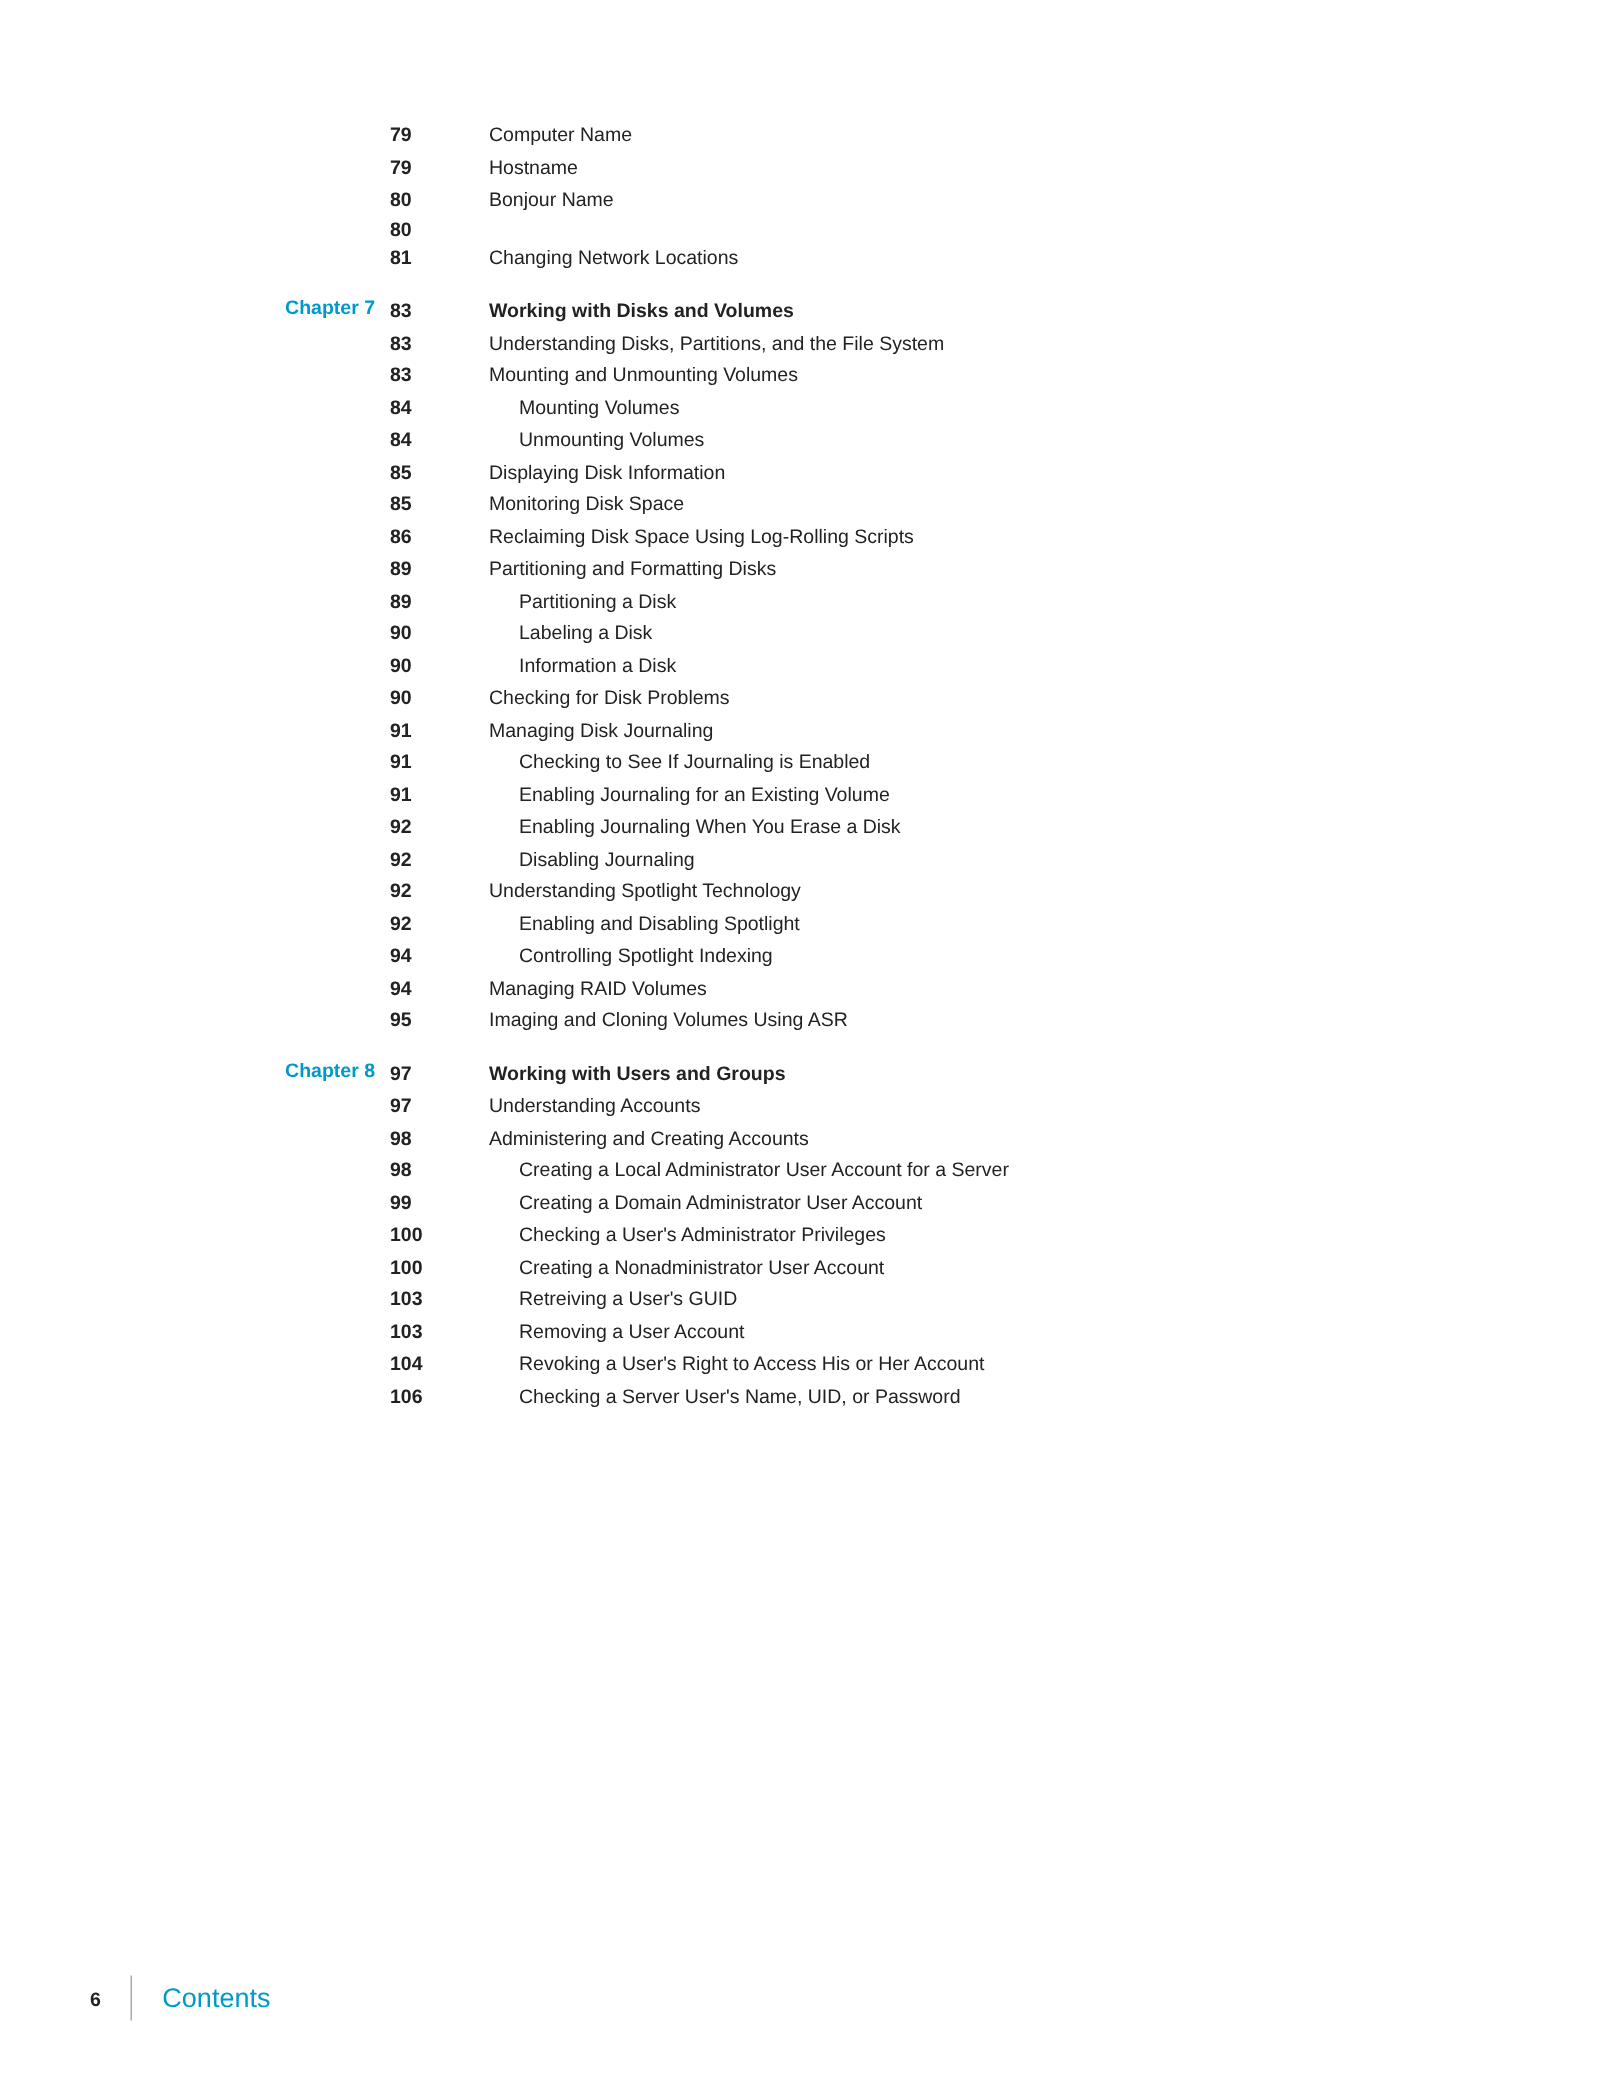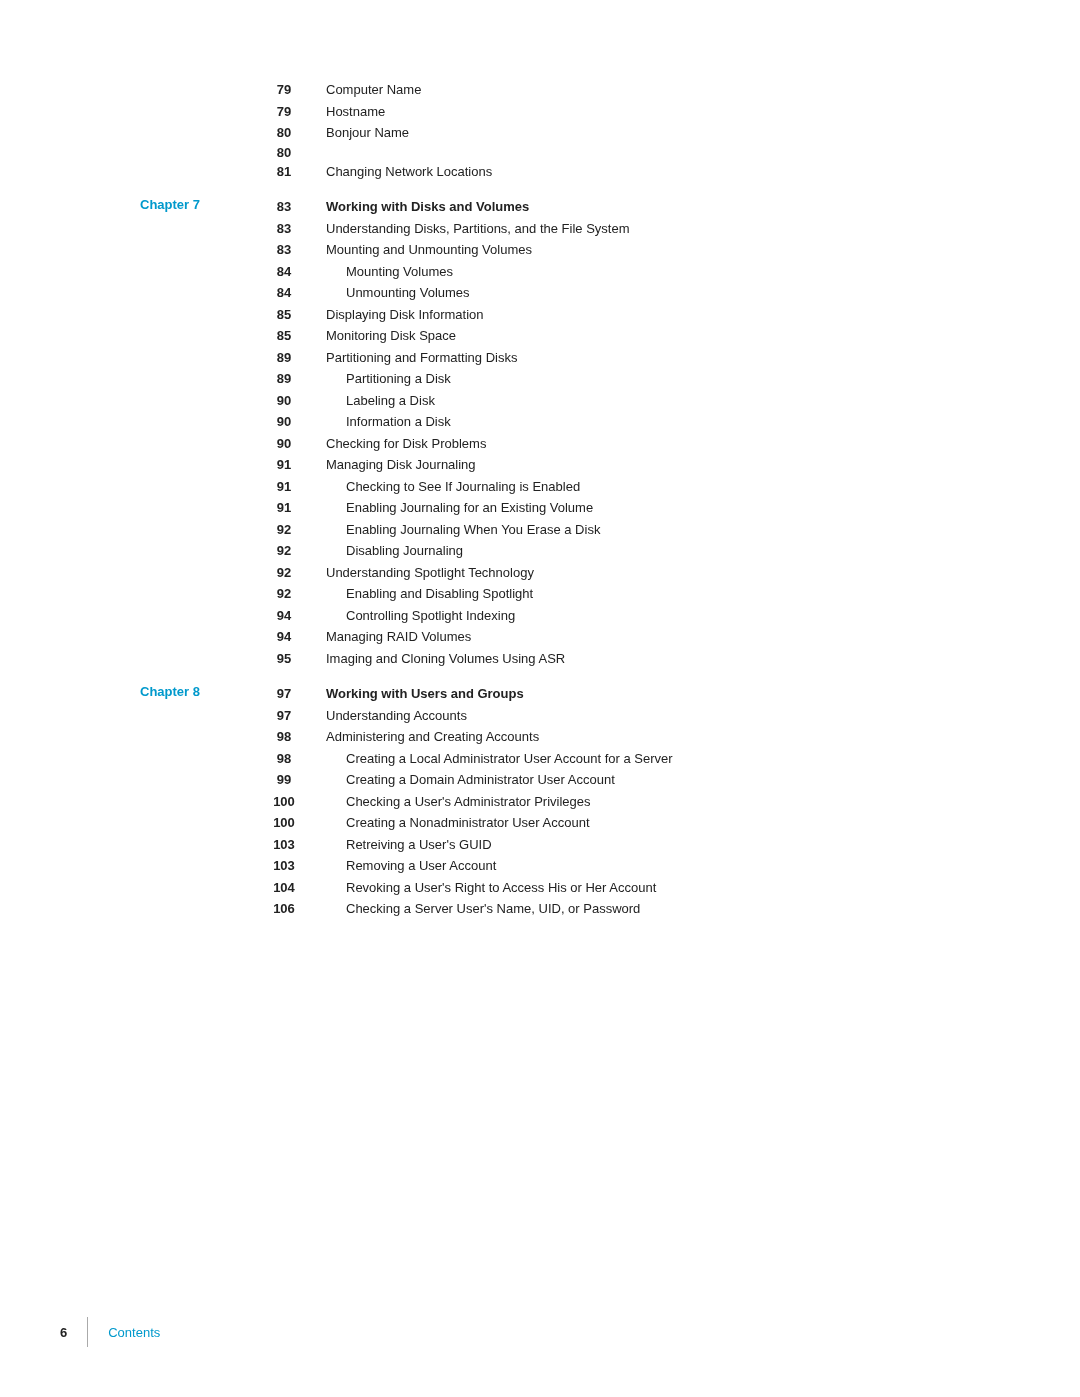--- a/index.html
+++ b/index.html
@@ -36,25 +36,25 @@
       margin-bottom: 2px;
       position: relative;
     }
     .chapter-label {
       position: absolute;
       left: -120px;
       color: #0099cc;
       font-size: 13px;
       font-weight: 600;
       width: 110px;
-      text-align: left;
+      text-align: right;
     }
     .page-num {
       min-width: 48px;
-      text-align: center;
+      text-align: left;
       font-weight: 700;
       font-size: 13px;
       color: #222;
       margin-right: 18px;
       flex-shrink: 0;
     }
     .entry-text {
       font-size: 13px;
       color: #222;
       line-height: 1.5;
@@ -82,21 +82,21 @@
       margin-right: 20px;
     }
     .footer-border {
       width: 1px;
       height: 30px;
       background: #aaa;
       margin-right: 20px;
     }
     .footer-contents {
       color: #0099cc;
-      font-size: 13px;
+      font-size: 18px;
     }
   </style>
 </head>
 <body>
 
 <div class="page">
   <div class="content" id="toc-container">
 
   <div class="toc-section">
         <div class="toc-row">
@@ -142,20 +142,24 @@
           <span class="page-num">84</span>
           <span class="entry-text indent1">Unmounting Volumes</span>
         </div>
         <div class="toc-row">
           <span class="page-num">85</span>
           <span class="entry-text">Displaying Disk Information</span>
         </div>
         <div class="toc-row">
           <span class="page-num">85</span>
           <span class="entry-text">Monitoring Disk Space</span>
+        </div>
+        <div class="toc-row">
+          <span class="page-num">86</span>
+          <span class="entry-text">Reclaiming Disk Space Using Log-Rolling Scripts</span>
         </div>
         <div class="toc-row">
           <span class="page-num">89</span>
           <span class="entry-text">Partitioning and Formatting Disks</span>
         </div>
         <div class="toc-row">
           <span class="page-num">89</span>
           <span class="entry-text indent1">Partitioning a Disk</span>
         </div>
         <div class="toc-row">

